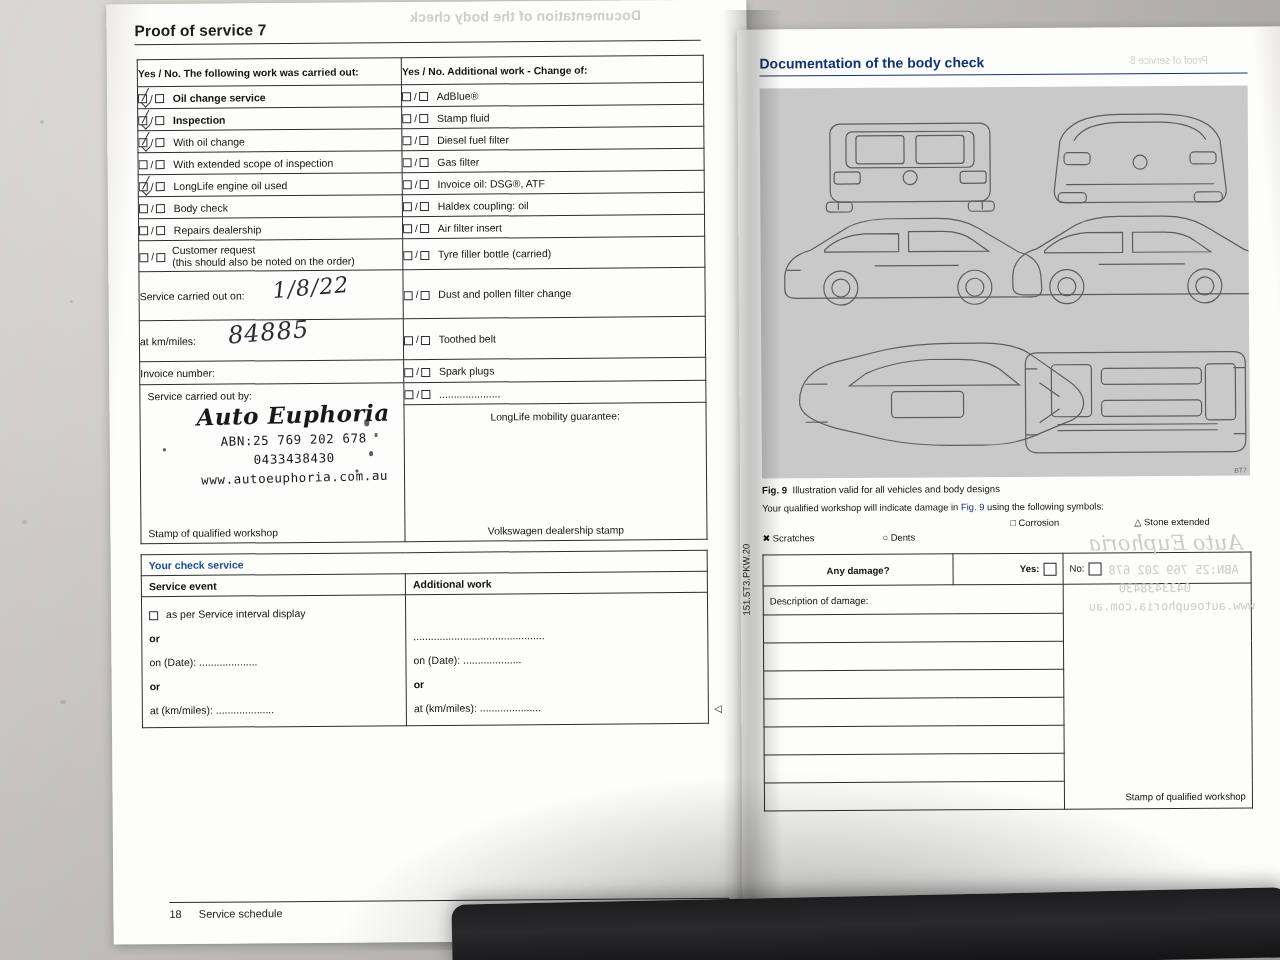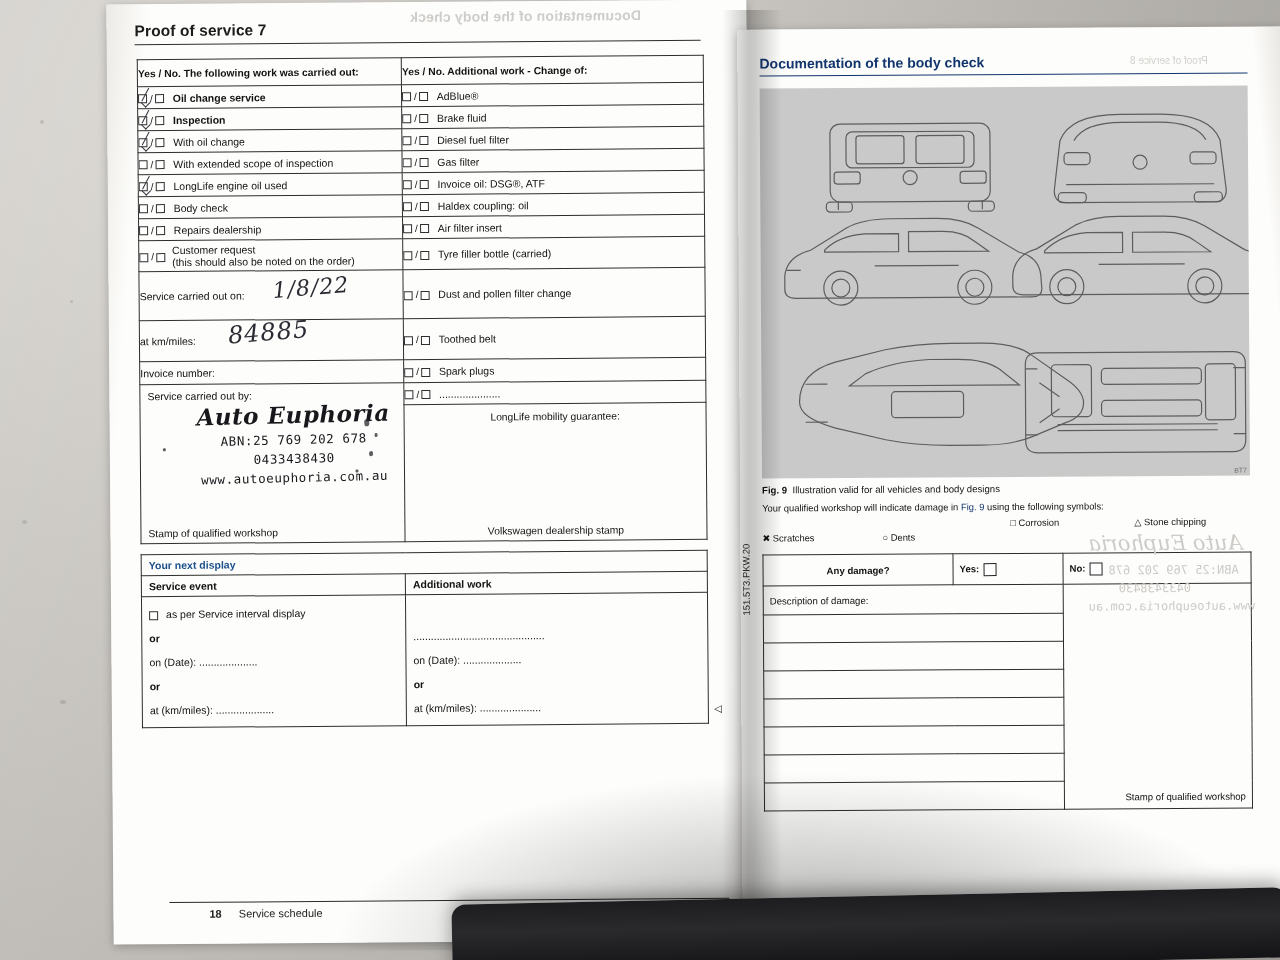--- a/index.html
+++ b/index.html
@@ -109,21 +109,21 @@
   table.next{
     border-collapse:collapse;margin-left:4px;width:566px;font-size:10.5px;color:#111;
     table-layout:fixed;margin-top:0;
   }
   table.next td{border:1px solid #2d2d2d;padding:5px 7px;vertical-align:top;}
   .blue{color:#1c4f8b;font-weight:bold;}
   .footer-l{
     position:absolute;left:30px;top:880px;width:560px;
     border-top:1.2px solid #2b2b2b;padding-top:5px;font-size:11px;color:#222;
   }
-  .footer-l .pgno{font-weight:bold;margin-right:14px;margin-left:40px;}
+  .footer-l .pgno{font-weight:normal;margin-right:14px;}
 
   
   #right-inner{position:absolute;left:18px;top:26px;width:510px;height:850px;}
   .pg-title-r{
     font-size:14px;font-weight:bold;color:#12356e;padding-bottom:4px;
     border-bottom:1.6px solid #12356e;width:488px;margin-left:4px;
   }
   #fig{
     margin-left:4px;margin-top:12px;width:488px;height:390px;background:#c9c9c9;
     position:relative;border:0;
@@ -210,21 +210,21 @@
         </tr>
 
         <tr>
           <td class="rowcell" style="position:relative">
             <span class="box"></span><span class="sep">/</span><span class="box"></span>
             <span class="lbl b">Inspection</span>
             <span class="tick" style="left:4px;top:1px;"></span>
           </td>
           <td class="rowcell">
             <span class="box"></span><span class="sep">/</span><span class="box"></span>
-            <span class="lbl">Brake fluid</span>
+            <span class="lbl">Stamp fluid</span>
           </td>
         </tr>
 
         <tr>
           <td class="rowcell" style="position:relative">
             <span class="box"></span><span class="sep">/</span><span class="box"></span>
             <span class="lbl">With oil change</span>
             <span class="tick" style="left:4px;top:1px;"></span>
           </td>
           <td class="rowcell">
@@ -367,21 +367,21 @@
 
       <div style="margin-top:10px"></div>
       <table class="next">
         <colgroup>
             <col style="width:264px">
             <col style="width:302px">
           </colgroup>
         <tbody>
             <tr>
           <td colspan="2" style="padding:4px 7px">
-            <span class="blue">Your next display</span>
+            <span class="blue">Your check service</span>
           </td>
         </tr>
         <tr>
           <td style="font-weight:bold;padding:4px 7px">Service event</td>
           <td style="font-weight:bold;padding:4px 7px">Additional work</td>
         </tr>
         <tr>
           <td style="height:110px;vertical-align:top;line-height:24px">
             <span class="box"></span>
             <span style="margin-left:4px">as per Service interval display</span><br>
@@ -504,38 +504,38 @@
         <span class="sym" style="position:absolute;left:120px;top:14px">
           <span>○</span>
           <span>Dents</span>
         </span>
         <span class="sym" style="position:absolute;left:248px;top:0px">
           <span>□</span>
           <span>Corrosion</span>
         </span>
         <span class="sym" style="position:absolute;left:372px;top:0px">
           <span>△</span>
-          <span>Stone chipping</span>
+          <span>Stone extended</span>
         </span>
       </div>
 
       <table class="dmg">
         <colgroup>
             <col style="width:190px">
             <col style="width:110px">
             <col style="width:188px">
           </colgroup>
         <tbody>
             <tr>
           <td style="text-align:center;font-weight:bold;height:22px">Any damage?</td>
-          <td style="text-align:left">
+          <td style="text-align:right">
             <span style="font-weight:bold">Yes:</span><span class="cbbig"></span>
           </td>
           <td>
-            <span style="font-weight:bold">No:</span><span class="cbbig"></span>
+            <span style="font-weight:normal">No:</span><span class="cbbig"></span>
           </td>
         </tr>
         <tr>
           <td colspan="2" style="height:20px">Description of damage:</td>
           <td rowspan="8" style="vertical-align:bottom;text-align:right;padding-bottom:6px">
             <span>Stamp of qualified workshop</span>
           </td>
         </tr>
         <tr>
               <td colspan="2">&nbsp;</td>

